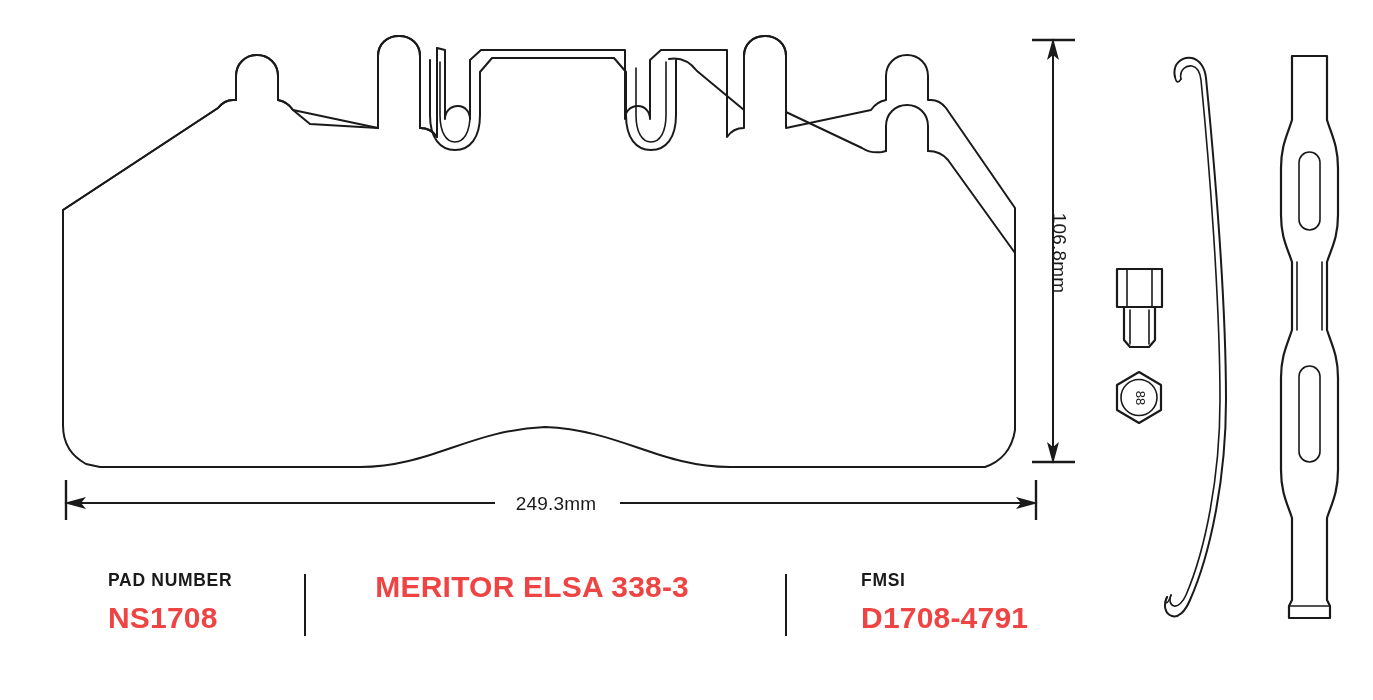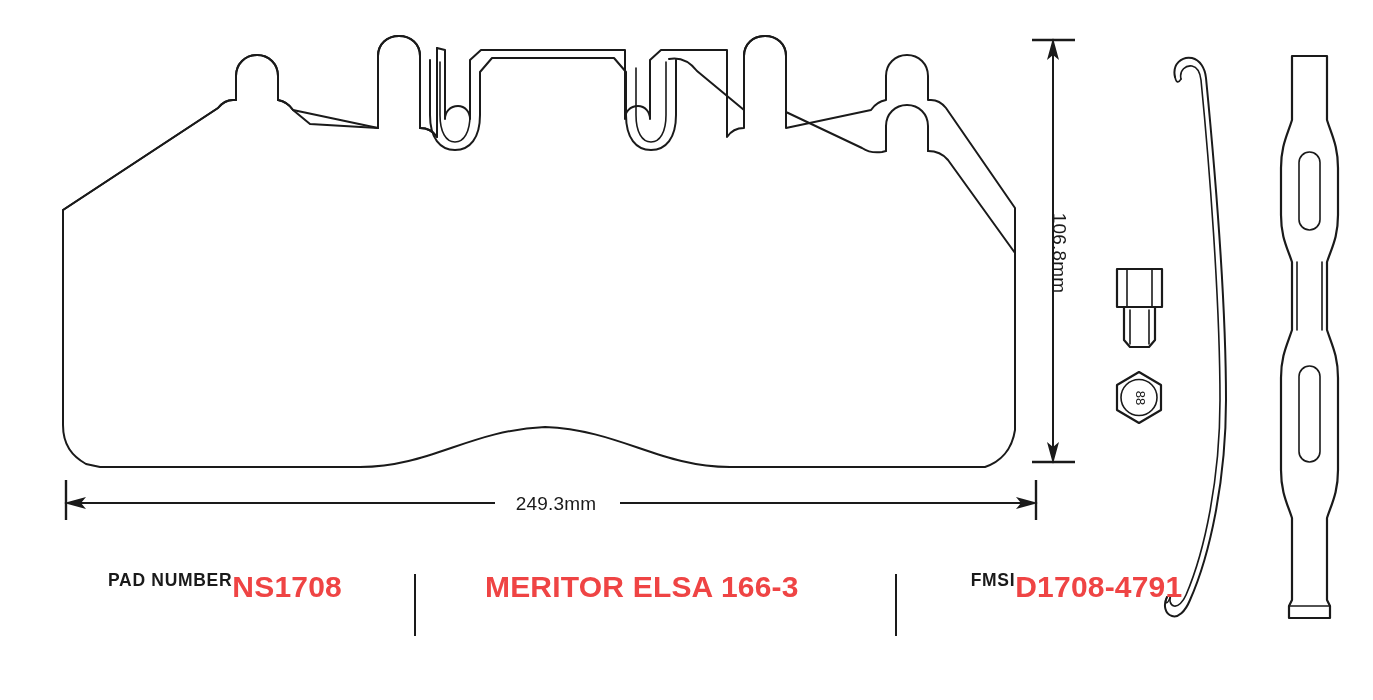--- a/index.html
+++ b/index.html
@@ -74,21 +74,21 @@
     position: absolute;
     left: 0;
     top: 572px;
     width: 1373px;
     height: 90px;
     display: flex;
     align-items: flex-start;
   }
   .info-block {
     display: flex;
-    flex-direction: row;
+    flex-direction: column;
     justify-content: flex-start;
   }
   .info-label {
     font-family: "Liberation Sans", sans-serif;
     font-size: 17.5px;
     font-weight: bold;
     letter-spacing: 0.7px;
     color: #1a1a1a;
     line-height: 1;
     margin-bottom: 13px;
@@ -106,21 +106,21 @@
   .info-divider {
     width: 2px;
     height: 62px;
     background: #1a1a1a;
     margin-top: 2px;
   }
   .blk-pad   { margin-left: 108px; }
   .gap-a     { margin-left: 72px; }
   .blk-brake { margin-left: 69px; }
   .gap-b     { margin-left: 96px; }
-  .blk-fmsi  { margin-left: 74px; text-align: center; }
+  .blk-fmsi  { margin-left: 74px; }
 </style>
 </head>
 <body>
 
 <div id="spec-sheet">
 
   <svg class="drawing-svg" viewBox="0 0 1373 700" xmlns="http://www.w3.org/2000/svg">
 
     <g>
       <path class="outline" d="
@@ -360,21 +360,21 @@
   <div class="info-strip">
 
     <div class="info-block blk-pad">
       <div class="info-label">PAD NUMBER</div>
       <div class="info-value">NS1708</div>
     </div>
 
     <div class="info-divider gap-a"></div>
 
     <div class="info-block blk-brake">
-      <div class="info-value">MERITOR ELSA 166-3</div>
+      <div class="info-value">MERITOR ELSA 338-3</div>
     </div>
 
     <div class="info-divider gap-b"></div>
 
     <div class="info-block blk-fmsi">
       <div class="info-label">FMSI</div>
       <div class="info-value">D1708-4791</div>
     </div>
 
   </div>

